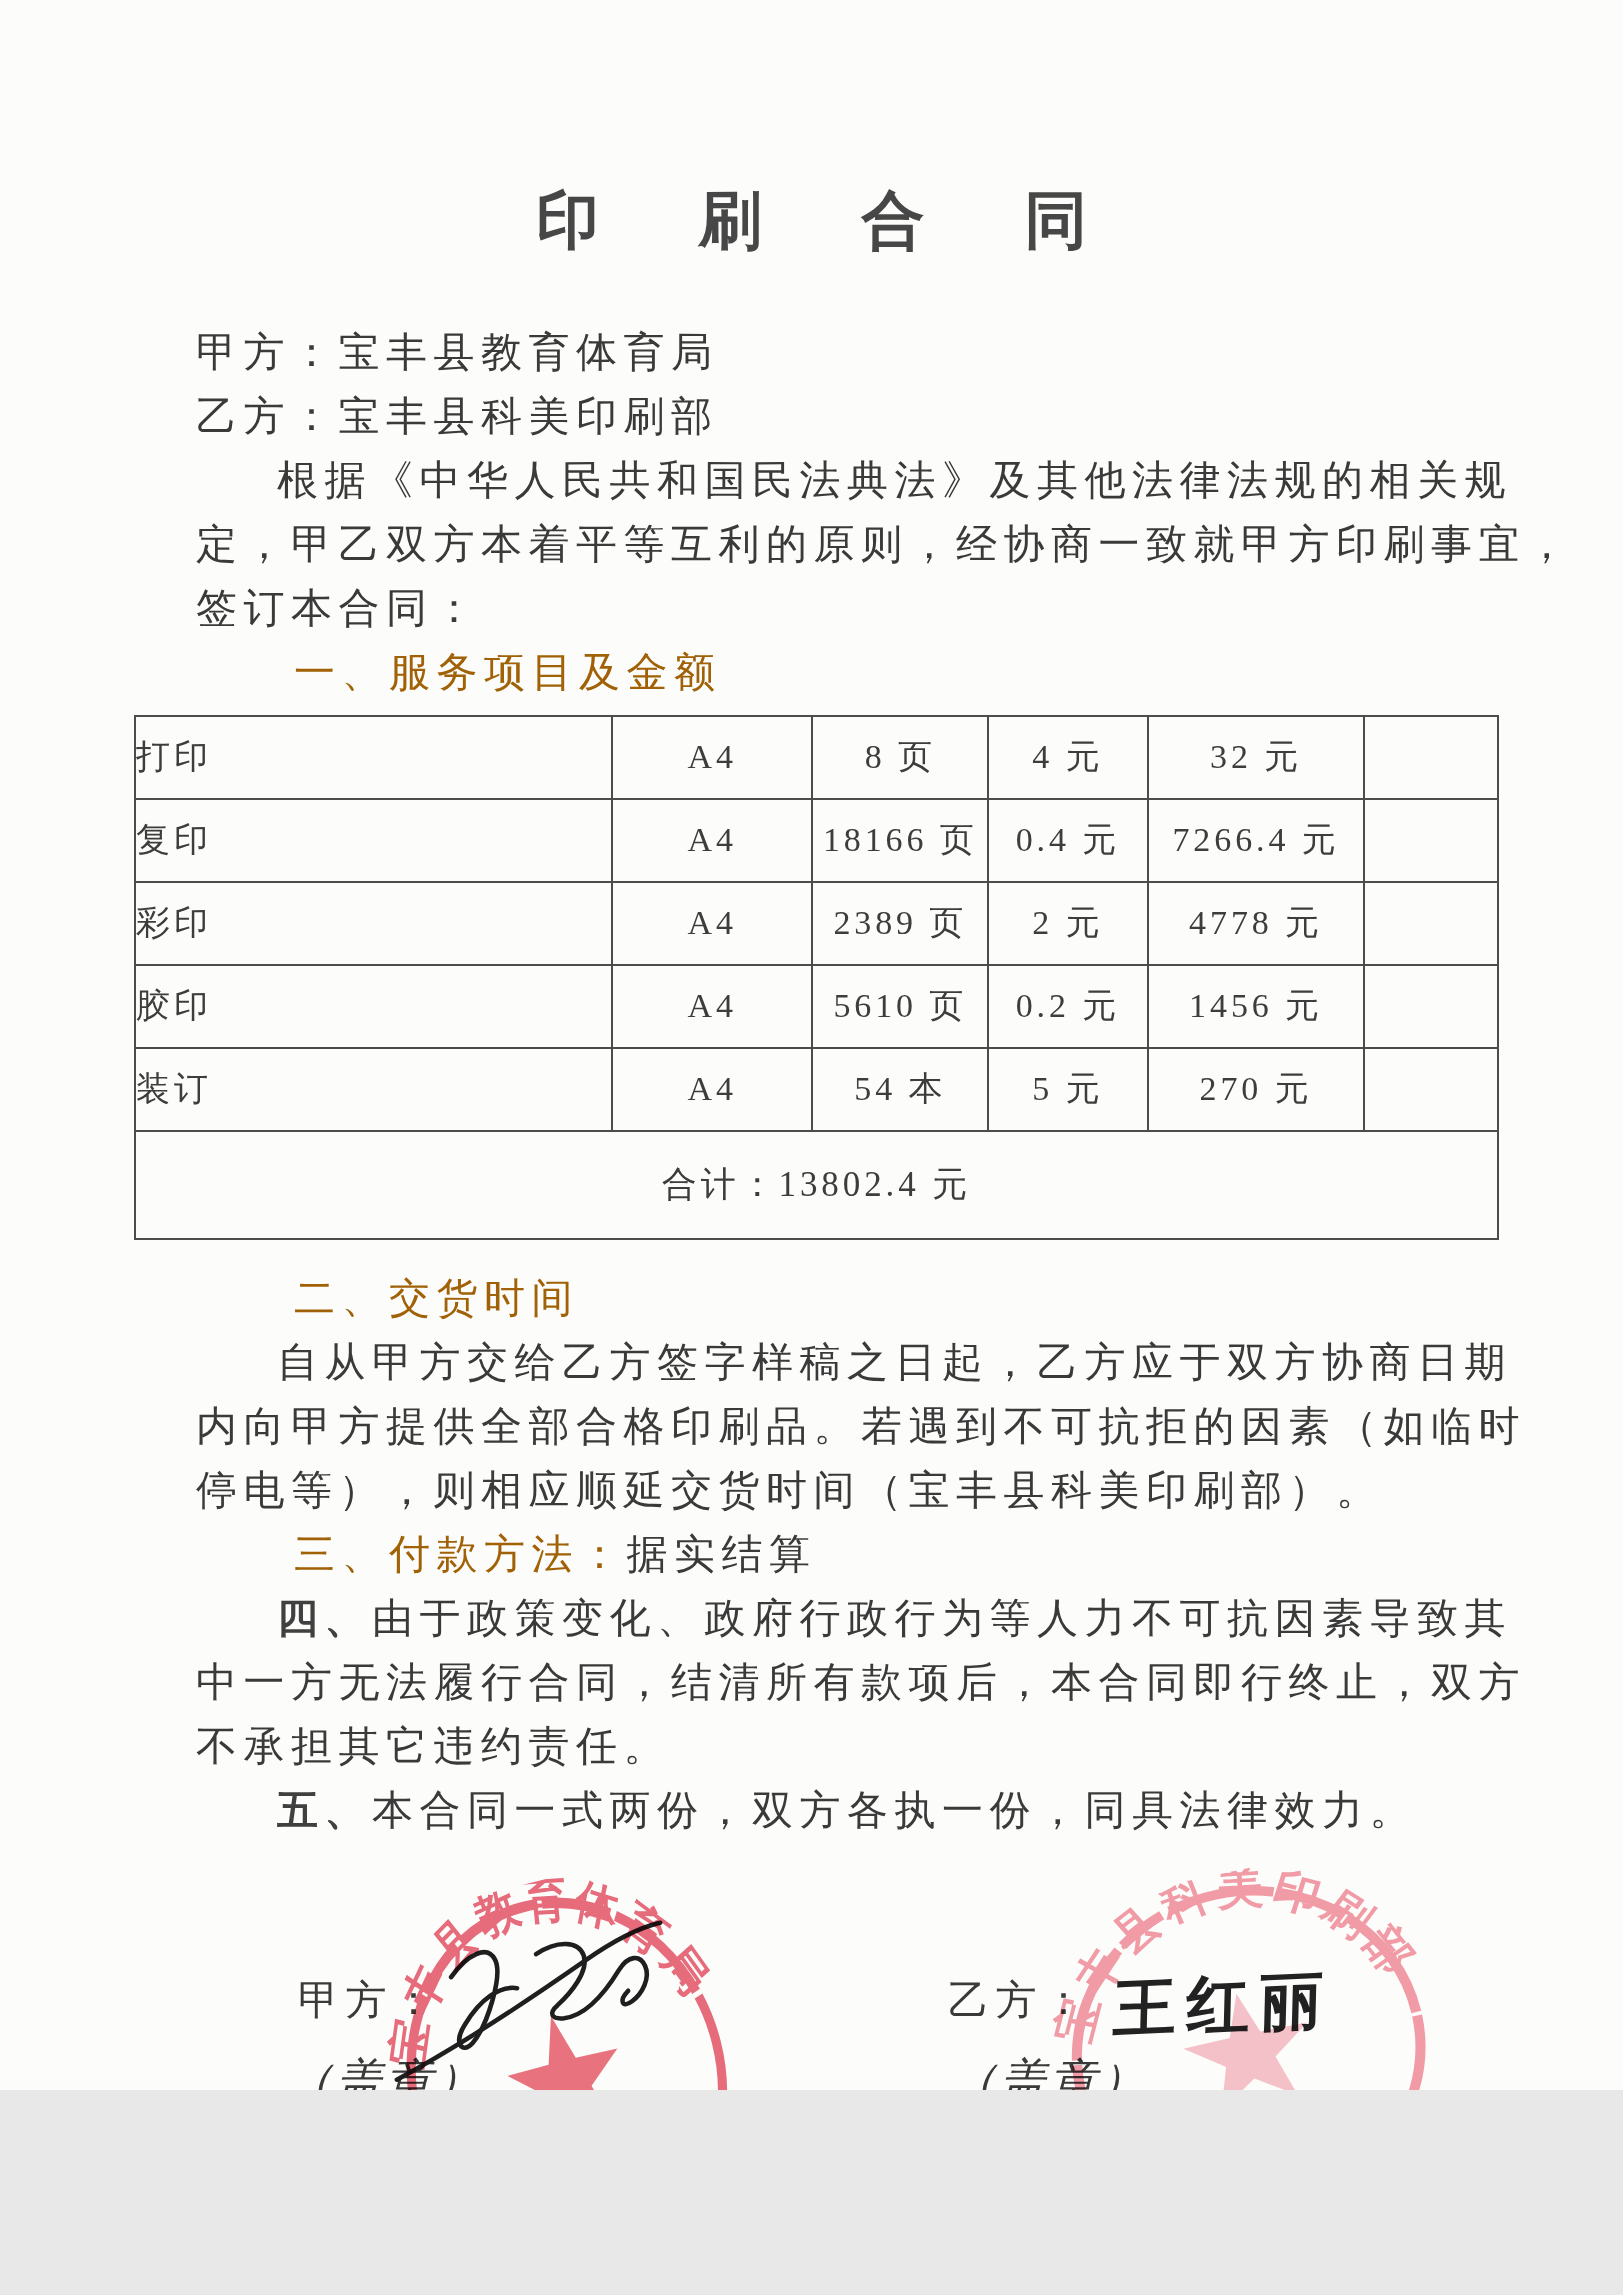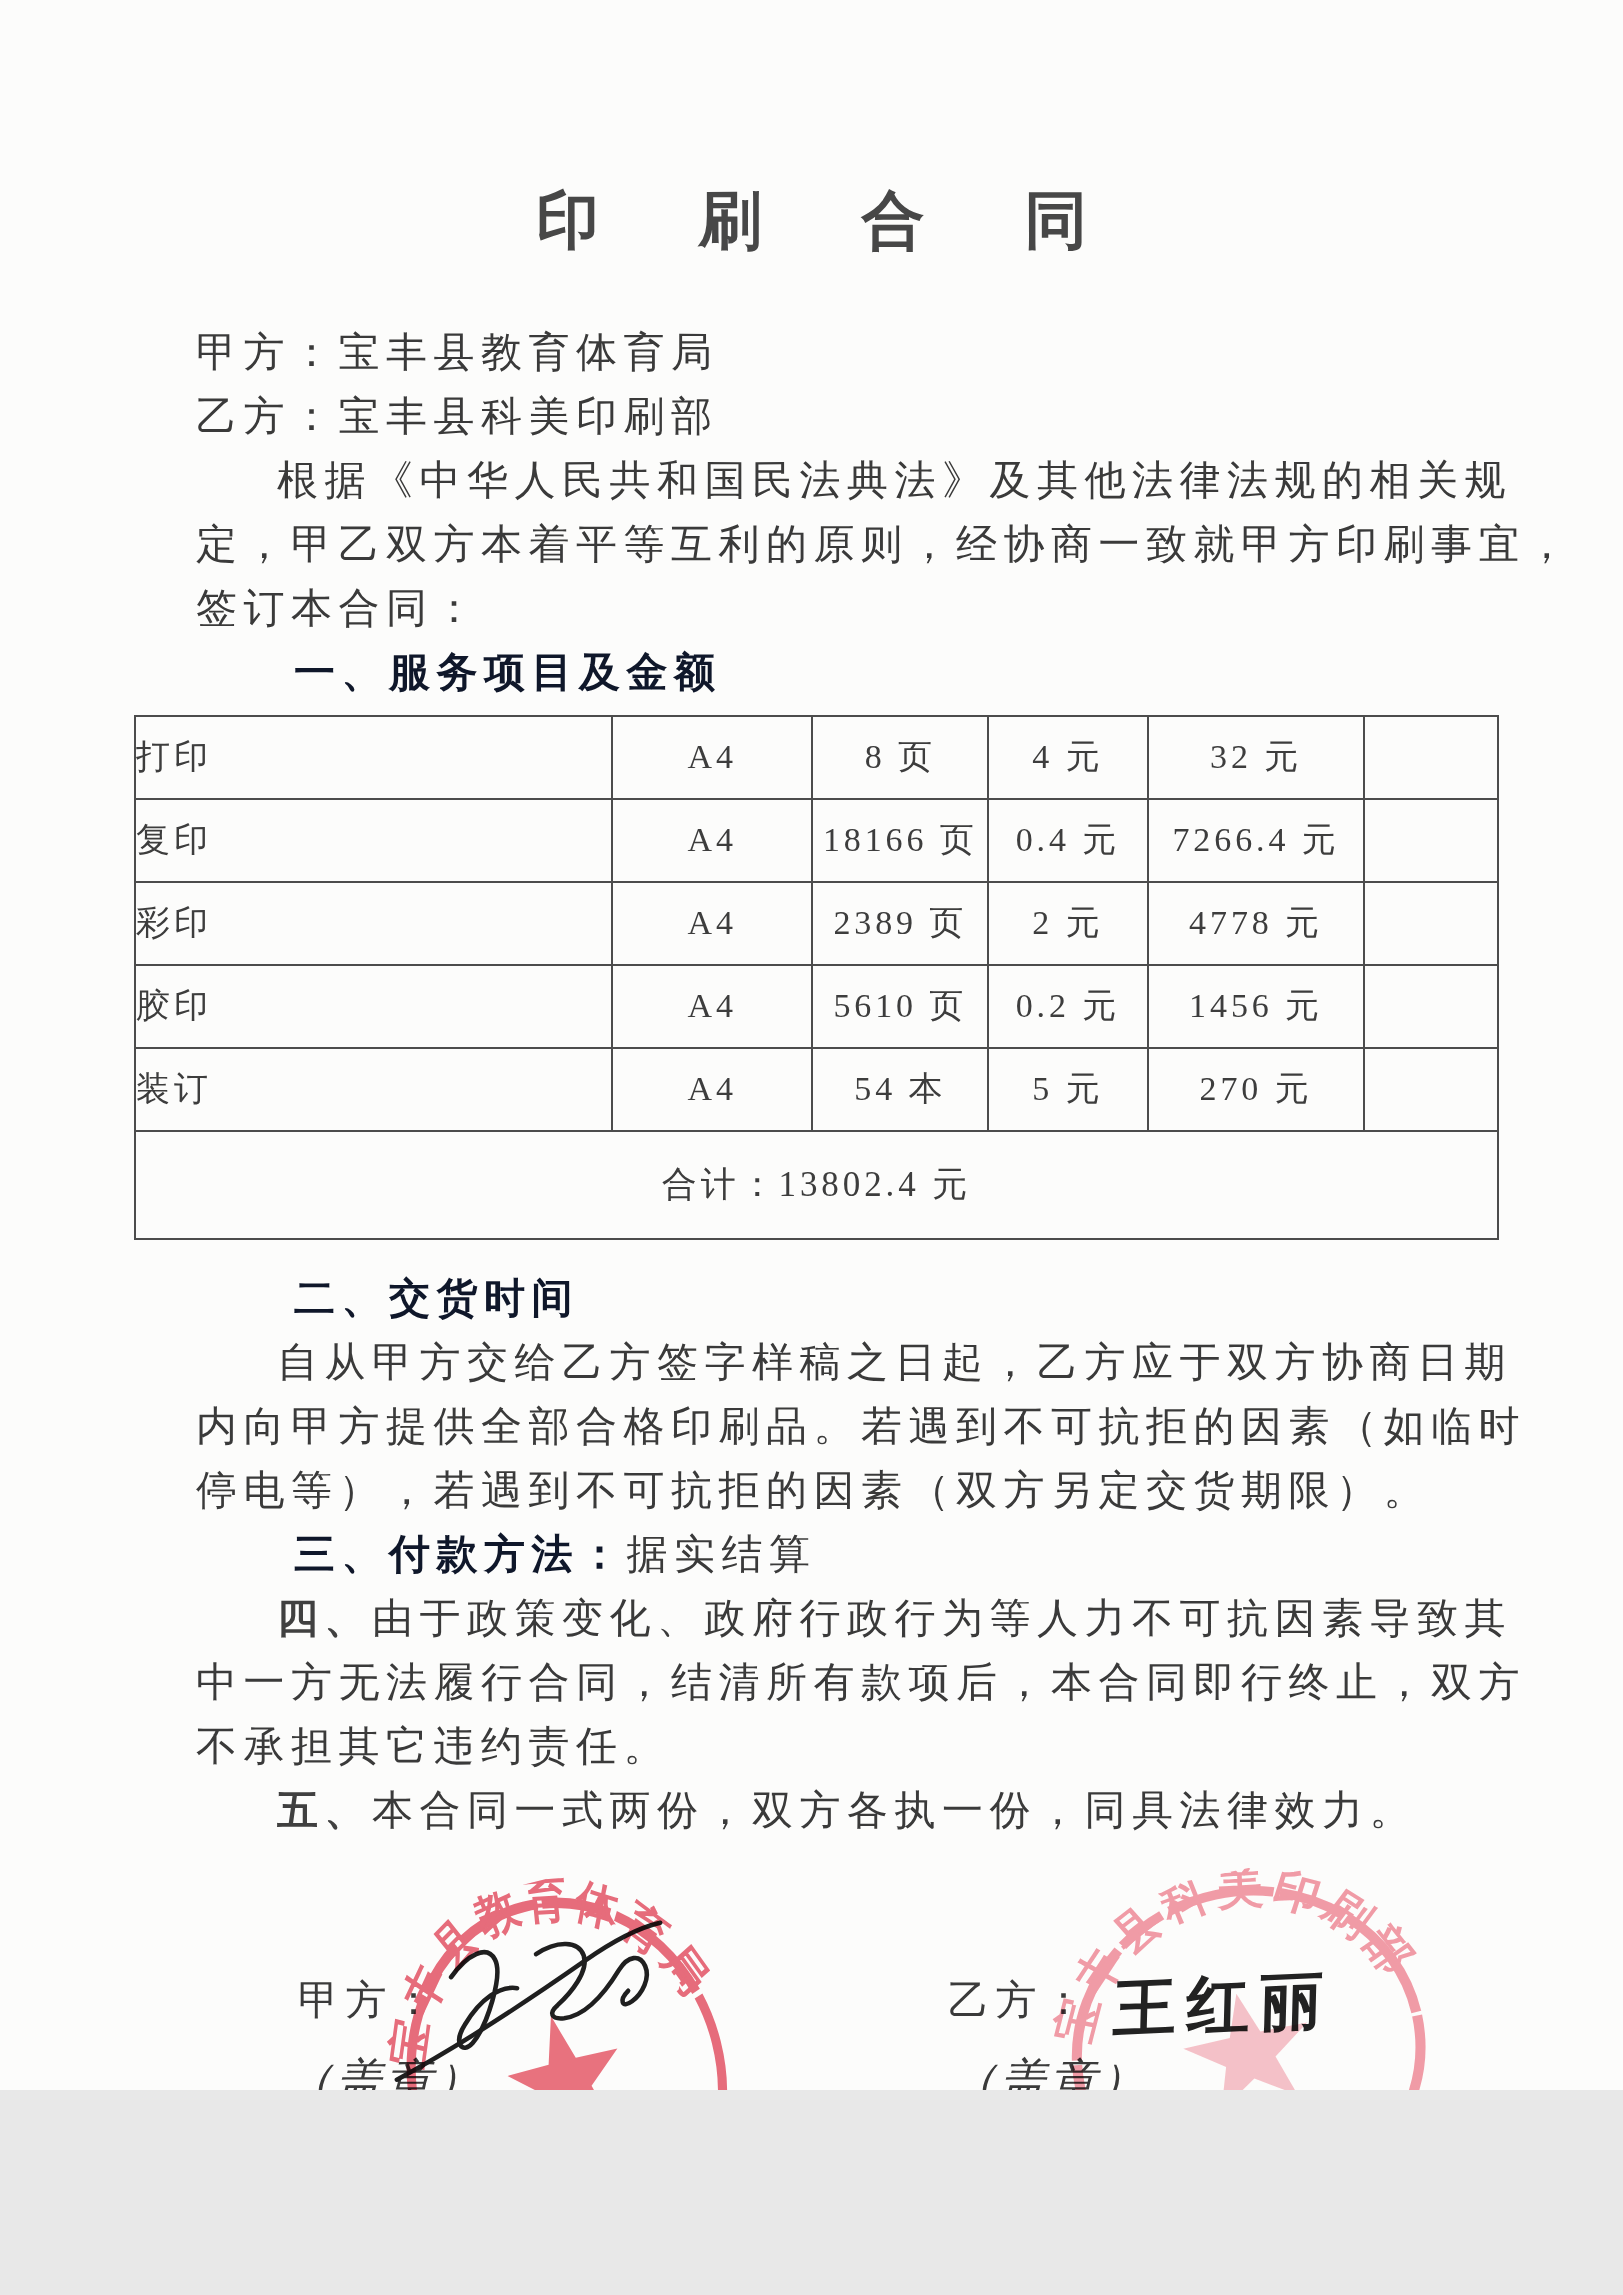--- a/index.html
+++ b/index.html
@@ -25,21 +25,21 @@
   }
   .content{margin:0 190px 0 196px;}
   .line{
     font-size:41px;
     line-height:64px;
     letter-spacing:6.5px;
     white-space:nowrap;
   }
   .parties{margin-top:56px;}
   .indent{text-indent:81px;}
-  .sec-heading{font-weight:bold;color:#0f172a;}
+  .sec-heading{font-weight:normal;color:#a16207;}
   .sec-heading.h1{padding-left:98px;}
   .h2{padding-left:98px;}
   .bold-num{font-weight:bold;color:#404040;}
   
   table.items{
     margin:10.5px 124px 0 134px;
     width:1365px;
     border-collapse:collapse;
     table-layout:fixed;
   }
@@ -163,21 +163,21 @@
       <td colspan="6">合计：13802.4 元</td>
     </tr>
   </tbody>
     </table>
 
   <div class="content" style="margin-top:26px;">
 
     <div class="line sec-heading h2">二、交货时间</div>
     <div class="line indent">自从甲方交给乙方签字样稿之日起，乙方应于双方协商日期</div>
     <div class="line">内向甲方提供全部合格印刷品。若遇到不可抗拒的因素（如临时</div>
-    <div class="line">停电等），若遇到不可抗拒的因素（双方另定交货期限）。</div>
+    <div class="line">停电等），则相应顺延交货时间（宝丰县科美印刷部）。</div>
 
     <div class="line h2"><span class="sec-heading">三、付款方法：</span><span>据实结算</span></div>
 
     <div class="line indent"><span class="bold-num">四、</span><span>由于政策变化、政府行政行为等人力不可抗因素导致其</span></div>
     <div class="line">中一方无法履行合同，结清所有款项后，本合同即行终止，双方</div>
     <div class="line">不承担其它违约责任。</div>
 
     <div class="line indent"><span class="bold-num">五、</span><span>本合同一式两份，双方各执一份，同具法律效力。</span></div>
   </div>
 

